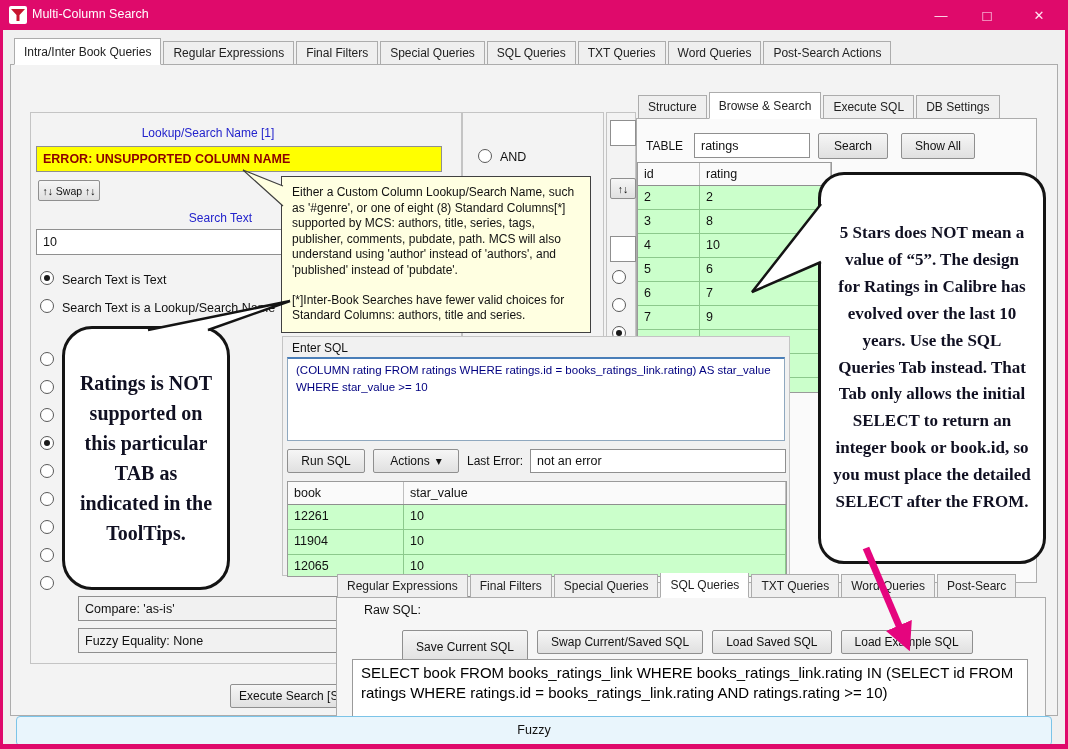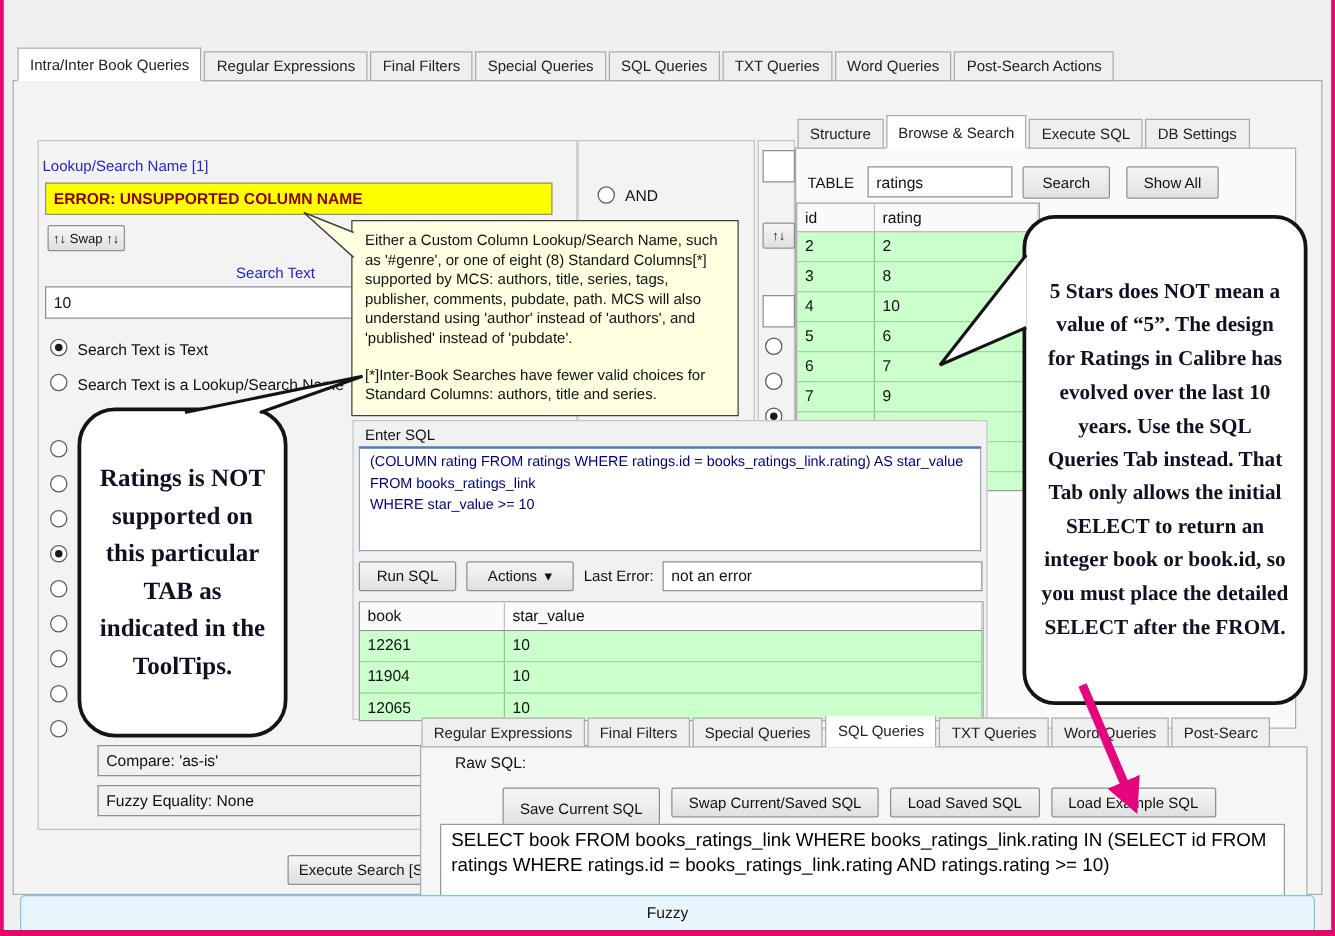--- a/index.html
+++ b/index.html
@@ -47,36 +47,46 @@
           padding:3px 8px;font-size:15px;line-height:20px;color:#000;}
   .exitband{position:absolute;background:#E9F5FC;border:1px solid #7CC4E8;border-radius:4px;
             box-sizing:border-box;text-align:center;font-size:12.5px;color:#111;padding-top:6px;}
   svg.overlay{position:absolute;left:0;top:0;pointer-events:none;}
 </style>
 </head>
 <body>
 
 <div id="screen">
 
+  <div class="titlebar">
+    <svg class="abs" style="left:9px;top:6px" width="18" height="18" viewBox="0 0 18 18">
+      <rect x="0" y="0" width="18" height="18" rx="2" fill="#fff"></rect>
+      <path d="M2,3 L16,3 L10.5,9 L10.5,15 L7.5,15 L7.5,9 Z" fill="#C81430"></path>
+    </svg>
+    <span class="wtitle">Multi-Column Search</span>
+    <span class="wctl" style="left:918px;width:46px">—</span>
+    <span class="wctl" style="left:964px;width:46px;font-size:15px">□</span>
+    <span class="wctl" style="left:1014px;width:50px">✕</span>
+  </div>
 
   <div class="page" style="left:10px;top:64px;width:1048px;height:652px"></div>
 
   <div class="tabbar" style="left:14px;top:40px;height:25px">
     <div class="tab active">Intra/Inter Book Queries</div>
     <div class="tab">Regular Expressions</div>
     <div class="tab">Final Filters</div>
     <div class="tab">Special Queries</div>
     <div class="tab">SQL Queries</div>
     <div class="tab">TXT Queries</div>
     <div class="tab">Word Queries</div>
     <div class="tab">Post-Search Actions</div>
   </div>
 
   <div class="panel" style="left:30px;top:112px;width:432px;height:552px"></div>
-  <div class="bluelbl" style="left:34px;top:126px;width:348px;text-align:left">Lookup/Search Name [1]</div>
+  <div class="bluelbl" style="left:34px;top:126px;width:348px;text-align:center">Lookup/Search Name [1]</div>
   <div class="input" style="left:36px;top:146px;width:406px;height:26px;background:#FFFF00;color:#8B0000;font-weight:700">ERROR: UNSUPPORTED COLUMN NAME</div>
   <div class="btn" style="left:38px;top:180px;width:62px;height:21px;font-size:10.5px">↑↓ Swap ↑↓</div>
   <div class="bluelbl" style="left:34px;top:211px;width:218px;text-align:right">Search Text</div>
   <div class="input" style="left:36px;top:229px;width:406px;height:26px">10</div>
 
   <span class="radio checked" style="left:40px;top:271px"></span>
   <div class="lbl" style="left:62px;top:273px;font-size:12.5px">Search Text is Text</div>
   <span class="radio" style="left:40px;top:299px"></span>
   <div class="lbl" style="left:62px;top:301px;font-size:12.5px">Search Text is a Lookup/Search Name</div>
 
@@ -158,21 +168,20 @@
     <div class="grow">
       <div class="gcell" style="width:62px"></div>
       <div class="gcell" style="width:131px"></div>
     </div>
   </div>
 
   <div class="panel" style="left:282px;top:336px;width:508px;height:240px;background:#F1F1F1"></div>
   <div class="lbl" style="left:292px;top:341px">Enter SQL</div>
   <div class="sqlbox" style="left:287px;top:357px;width:498px;height:84px">
     <div>(COLUMN rating FROM ratings WHERE ratings.id = books_ratings_link.rating) AS star_value</div>
-    <div>FROM books_ratings_link</div>
     <div>WHERE star_value &gt;= 10</div>
   </div>
   <div class="btn" style="left:287px;top:449px;width:78px;height:24px">Run SQL</div>
   <div class="btn" style="left:373px;top:449px;width:86px;height:24px;gap:6px">
     <span>Actions</span>
     <span>▾</span>
   </div>
   <div class="lbl" style="left:467px;top:454px">Last Error:</div>
   <div class="input" style="left:530px;top:449px;width:256px;height:24px">not an error</div>
 

